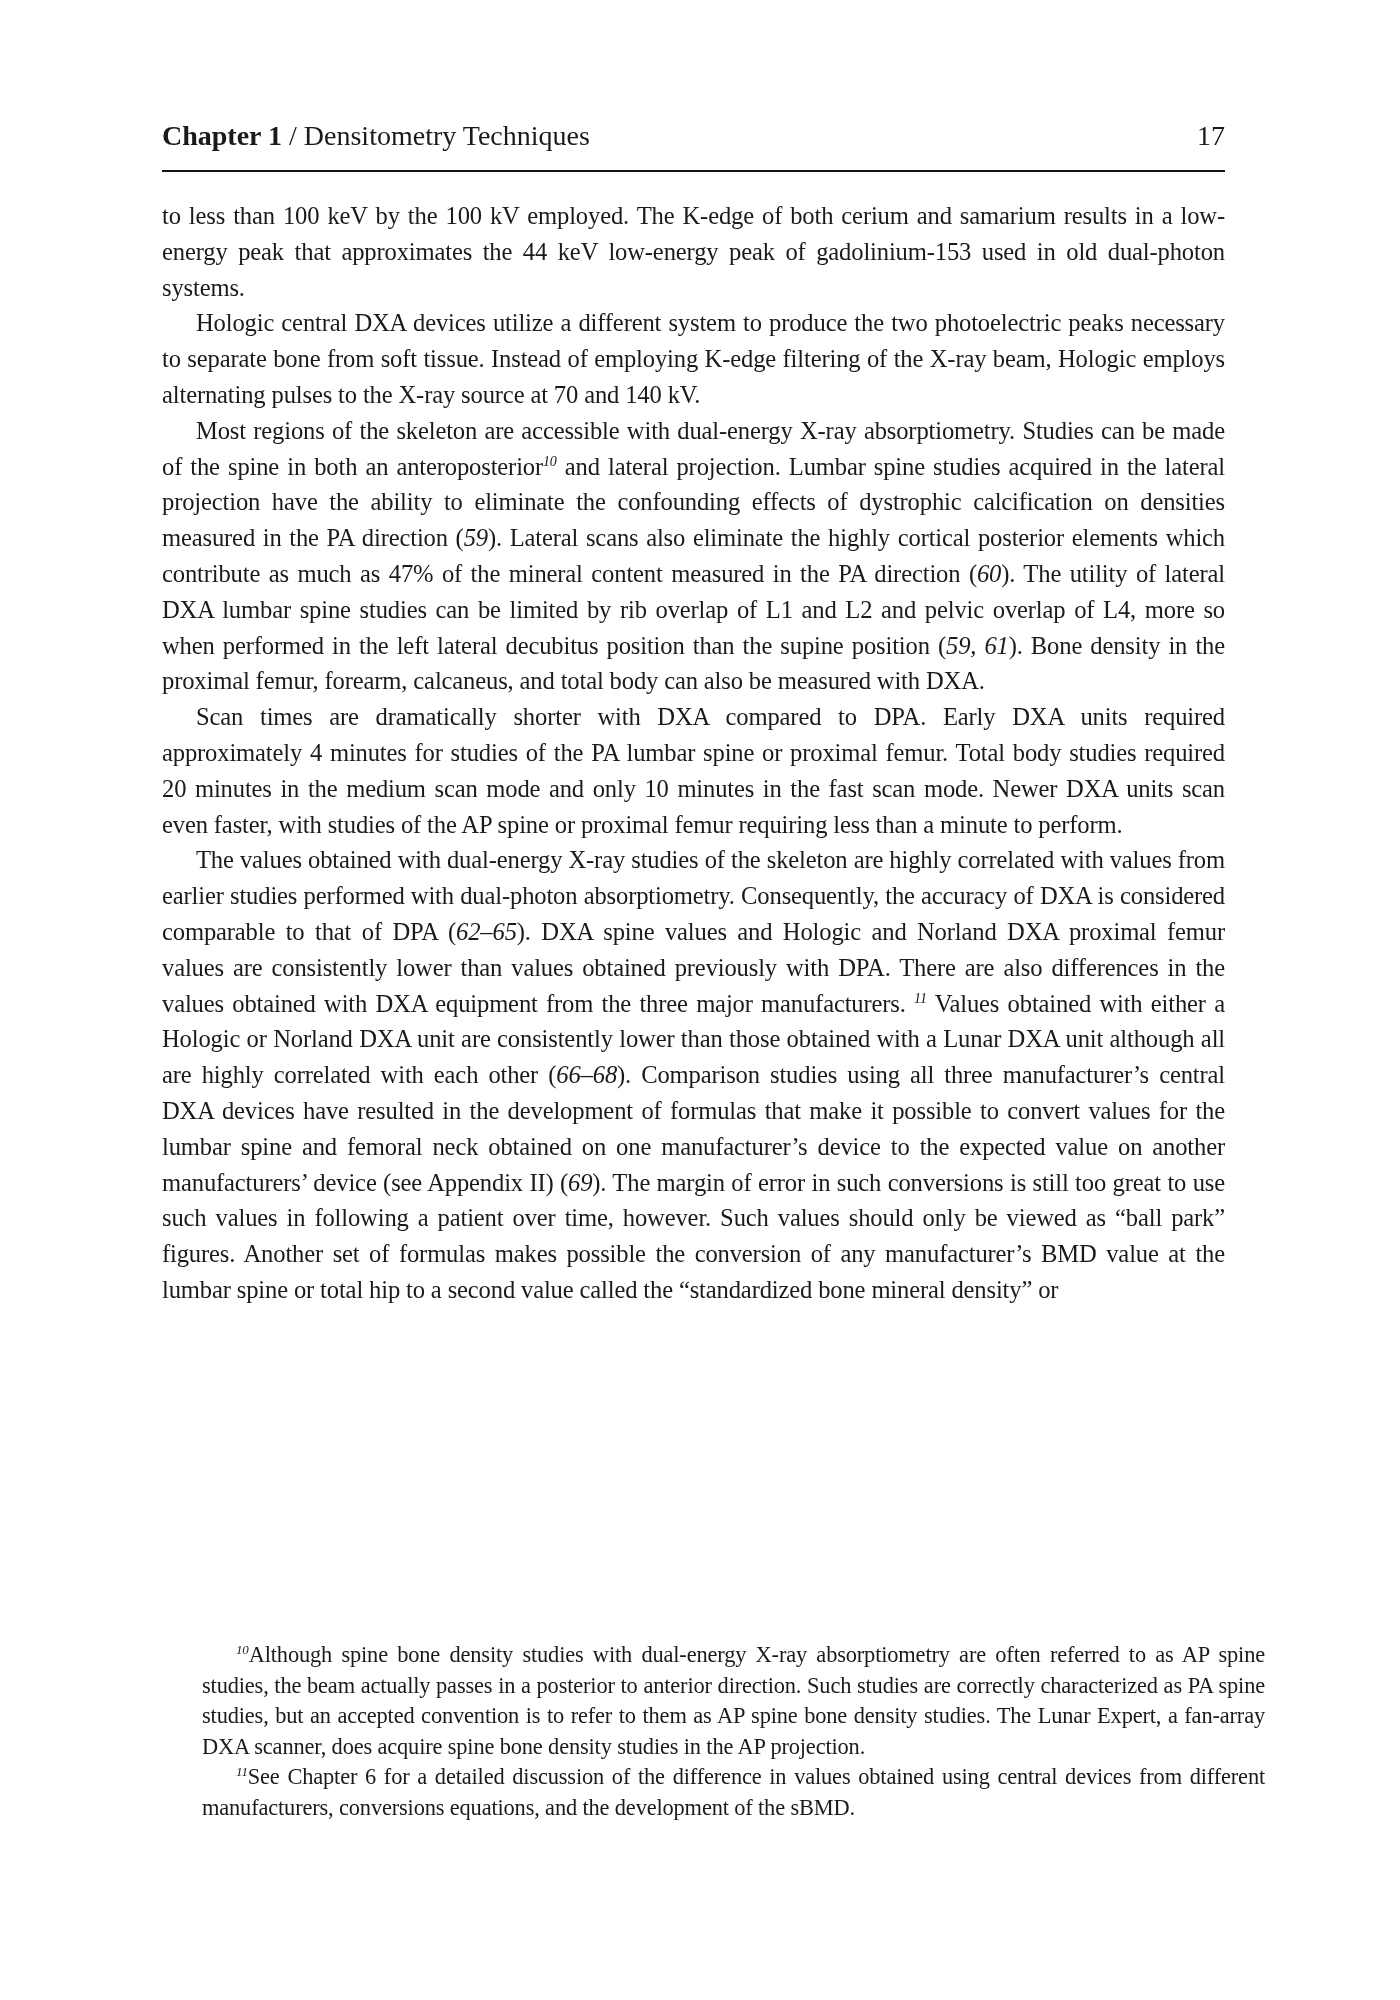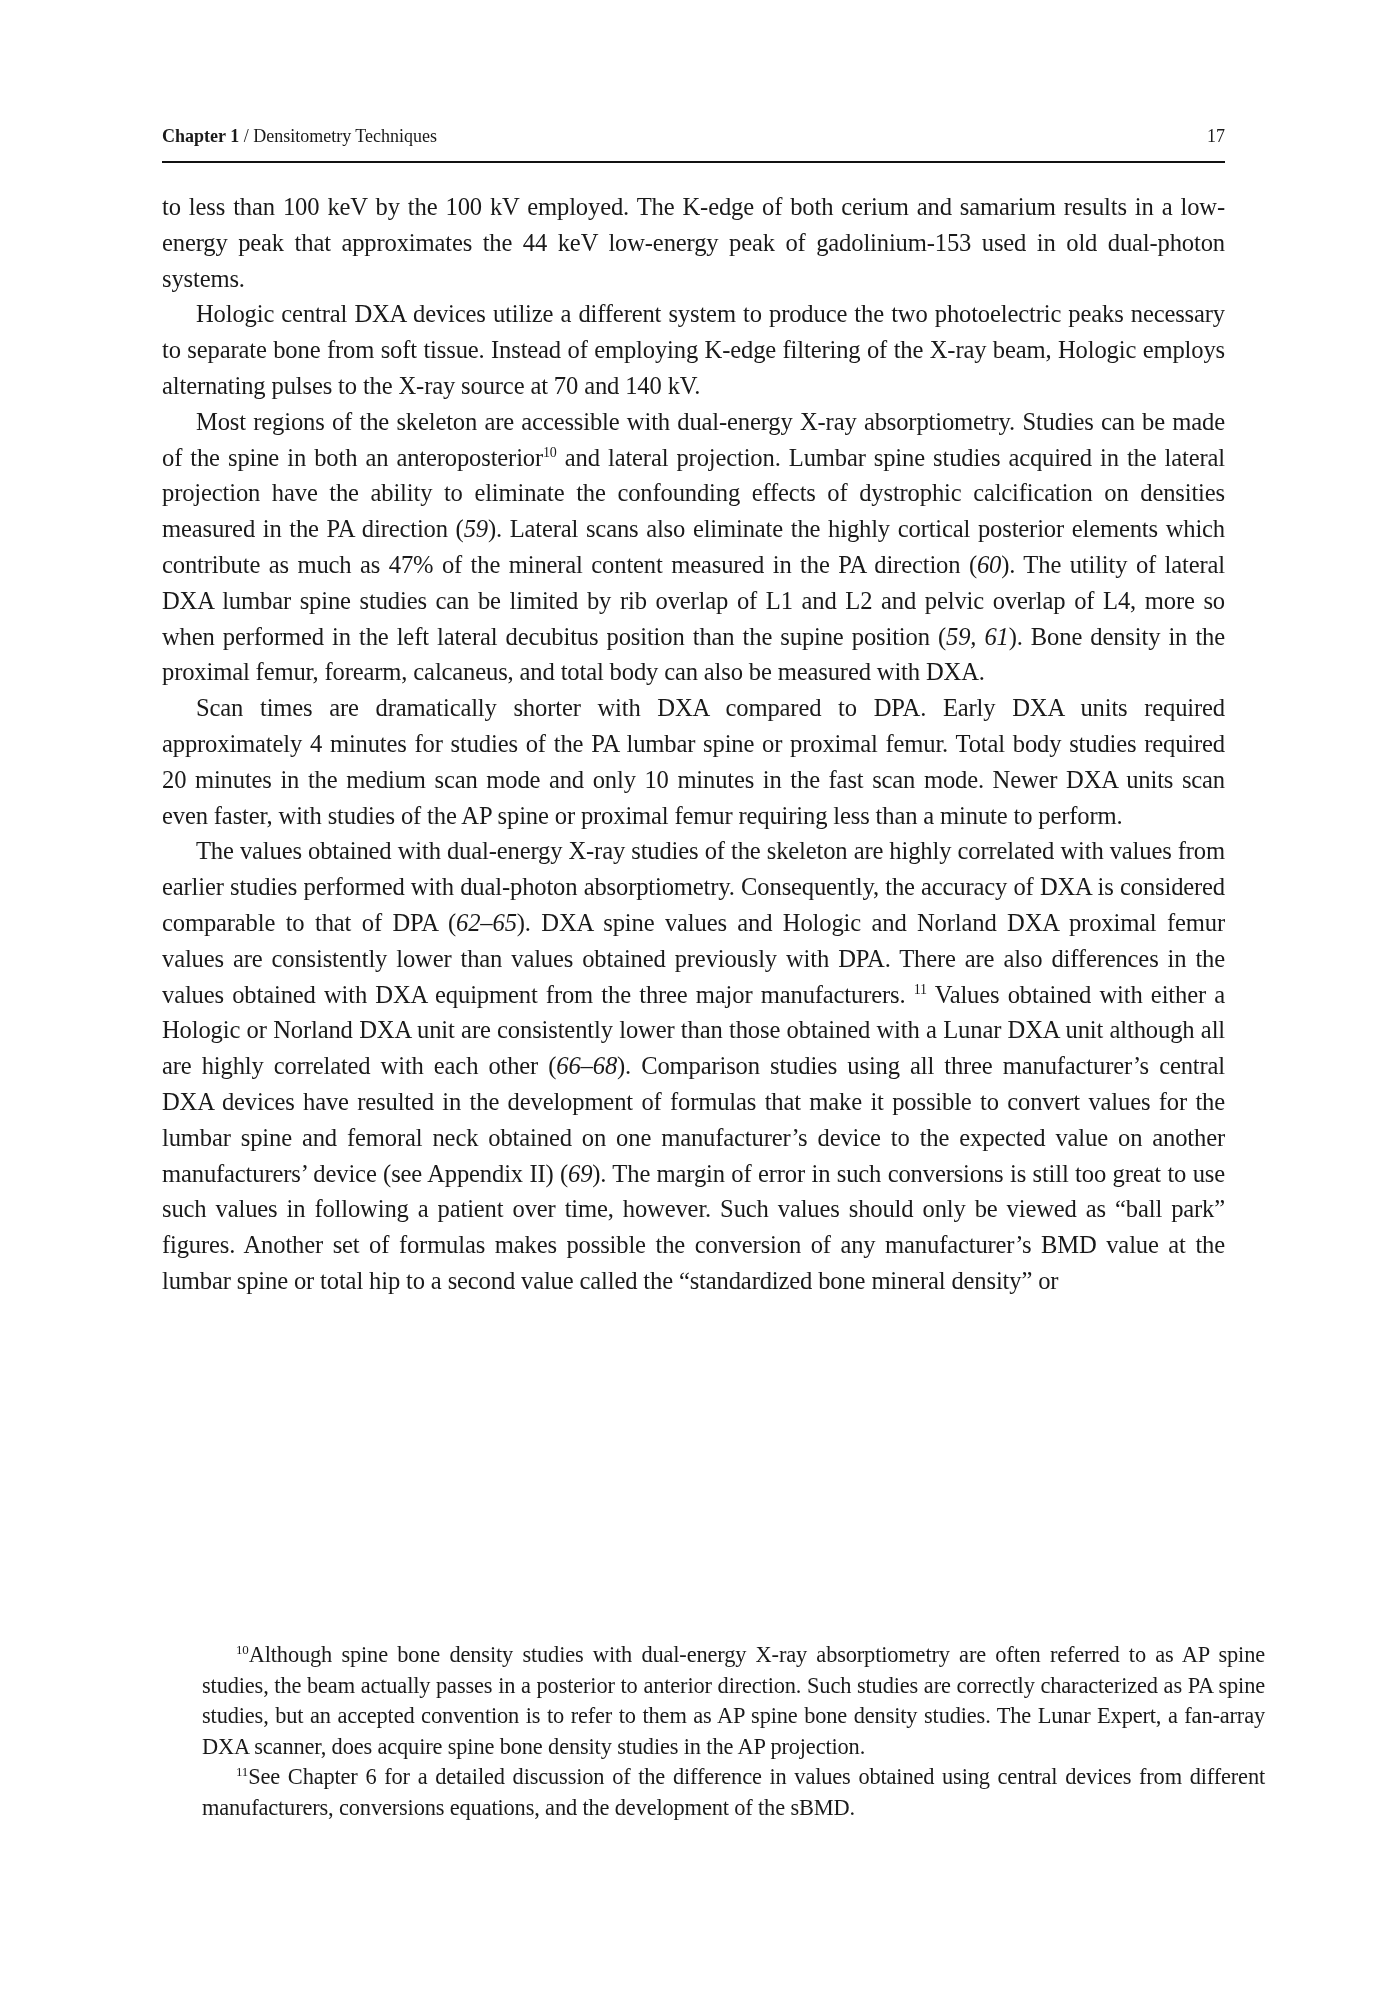--- a/index.html
+++ b/index.html
@@ -18,23 +18,23 @@
     .page {
       position: absolute;
       left: 162px;
       top: 122px;
       width: 1063px;
     }
     .running-header {
       display: flex;
       justify-content: space-between;
       align-items: flex-end;
-      font-size: 18px;
+      font-size: 28px;
       line-height: 28px;
-      padding-bottom: 11px;
+      padding-bottom: 20px;
       border-bottom: 2px solid #111;
     }
     .running-header .chapter-num {
       font-weight: bold;
     }
     .running-header .chapter-title {
       font-weight: normal;
     }
     .body-text {
       margin-top: 26px;
@@ -48,20 +48,21 @@
       text-indent: 34px;
     }
     .body-text p.no-indent {
       text-indent: 0;
     }
     .ref {
       font-style: italic;
       margin-top: 16px;
     }
     sup.fn {
+      font-style: italic;
       font-size: 14px;
       line-height: 0;
       vertical-align: 9px;
     }
     .footnotes {
       position: absolute;
       left: 162px;
       top: 1640px;
       width: 1063px;
       font-size: 22.4px;

